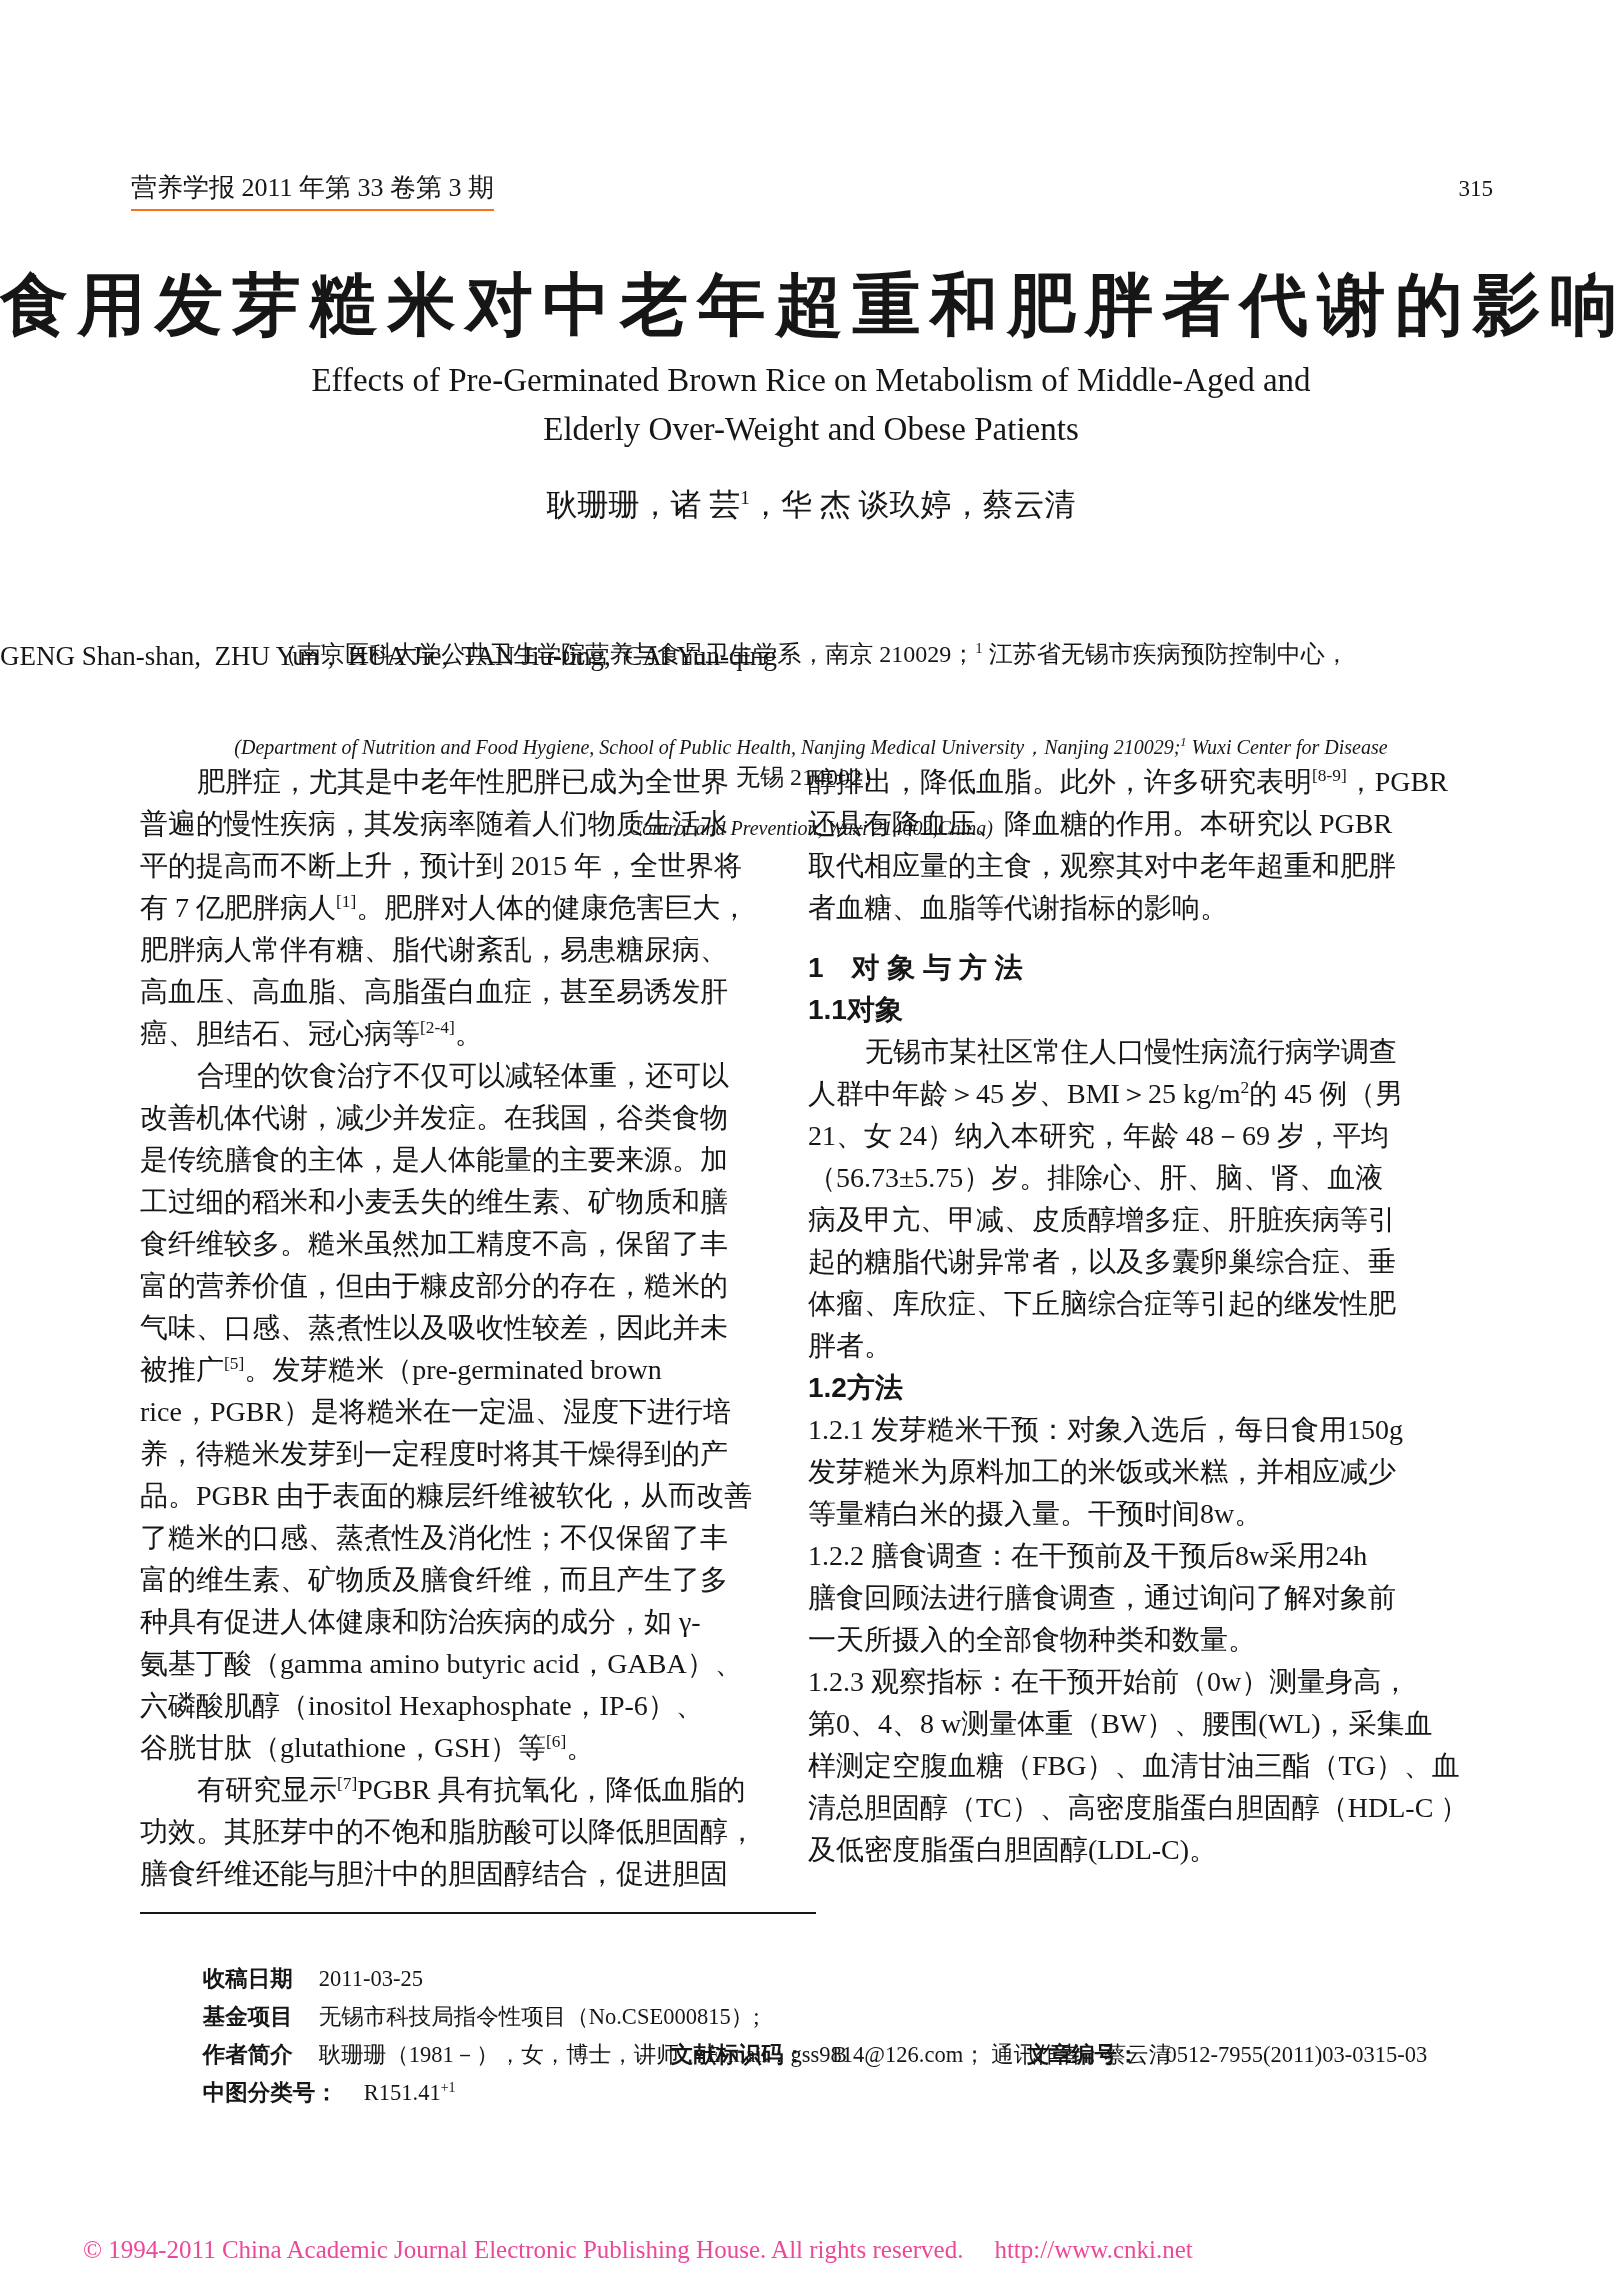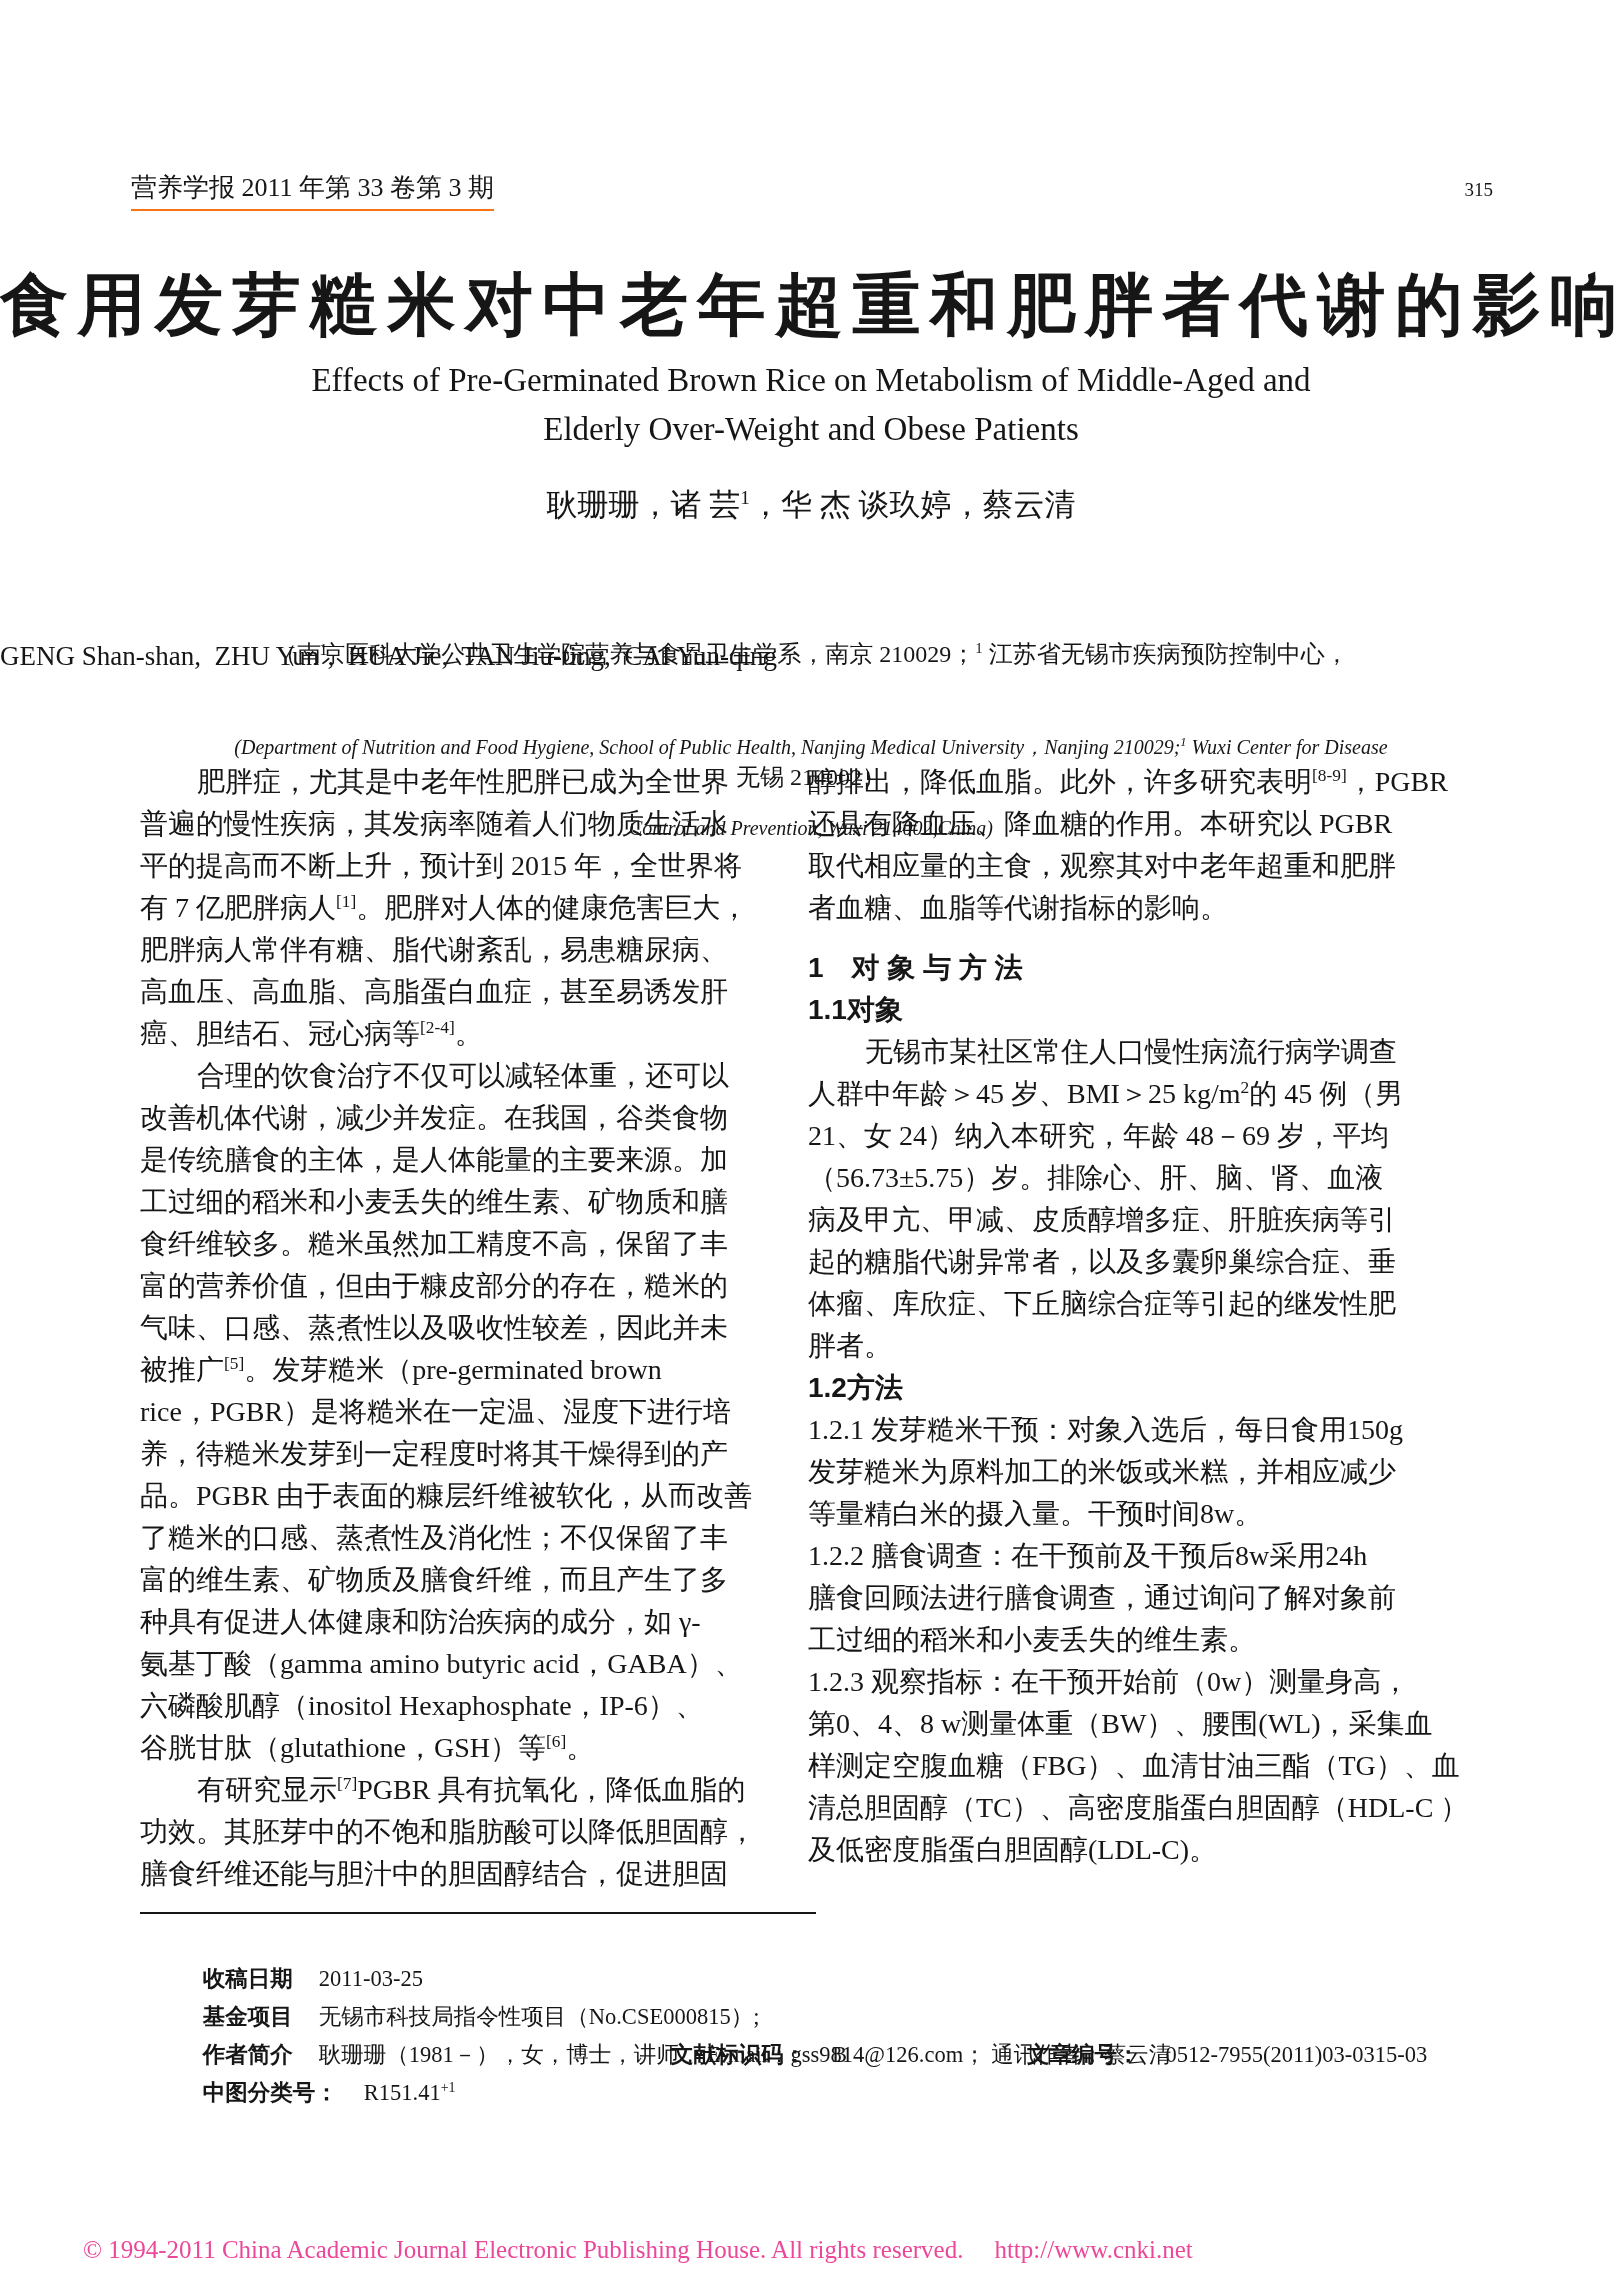--- a/index.html
+++ b/index.html
@@ -1,21 +1,21 @@
 <!DOCTYPE html>
 <html style="font-size:11px"><head>
 <meta charset="utf-8">
 <style>
   html,body{margin:0;padding:0;background:#ffffff;}
   .page{position:relative;width:1622px;height:2295px;background:#ffffff;color:#161616;
         font-family:"Liberation Serif",serif;overflow:hidden;}
   .header-row{position:absolute;top:170px;left:131px;right:129px;display:flex;
               justify-content:space-between;align-items:baseline;font-size:26px;}
   .journal{border-bottom:2px solid #f97316;padding-bottom:4.1px;white-space:pre;}
-  .pageno{font-size:19px;}
+  .pageno{font-size:23px;}
   .title-zh{position:absolute;top:260px;left:0;width:100%;margin:0;text-align:center;
             font-family:"Liberation Sans",sans-serif;font-weight:700;font-size:68px;
             letter-spacing:9.5px;white-space:pre;}
   .title-en{position:absolute;top:356px;left:0;width:100%;text-align:center;
             font-size:33px;line-height:49px;}
   .authors-zh{position:absolute;top:484px;left:0;width:100%;text-align:center;
               font-size:31px;white-space:pre;}
   .affil-zh{position:absolute;top:552px;left:0;width:100%;text-align:center;
             font-size:24px;line-height:41px;white-space:pre;}
   .authors-en{position:absolute;top:641px;left:0;width:100%;text-align:left;
@@ -114,21 +114,21 @@
         <div class="bl">病及甲亢、甲减、皮质醇增多症、肝脏疾病等引</div>
         <div class="bl">起的糖脂代谢异常者，以及多囊卵巢综合症、垂</div>
         <div class="bl">体瘤、库欣症、下丘脑综合症等引起的继发性肥</div>
         <div class="bl">胖者。</div>
         <div class="bl h">1.2方法</div>
         <div class="bl">1.2.1 发芽糙米干预：对象入选后，每日食用150g</div>
         <div class="bl">发芽糙米为原料加工的米饭或米糕，并相应减少</div>
         <div class="bl">等量精白米的摄入量。干预时间8w。</div>
         <div class="bl">1.2.2 膳食调查：在干预前及干预后8w采用24h</div>
         <div class="bl">膳食回顾法进行膳食调查，通过询问了解对象前</div>
-        <div class="bl">工过细的稻米和小麦丢失的维生素。</div>
+        <div class="bl">一天所摄入的全部食物种类和数量。</div>
         <div class="bl">1.2.3 观察指标：在干预开始前（0w）测量身高，</div>
         <div class="bl">第0、4、8 w测量体重（BW）、腰围(WL)，采集血</div>
         <div class="bl">样测定空腹血糖（FBG）、血清甘油三酯（TG）、血</div>
         <div class="bl">清总胆固醇（TC）、高密度脂蛋白胆固醇（HDL-C ）</div>
         <div class="bl">及低密度脂蛋白胆固醇(LDL-C)。</div>
       </div>
   </div>
 
   <div class="foot-rule"></div>
 

